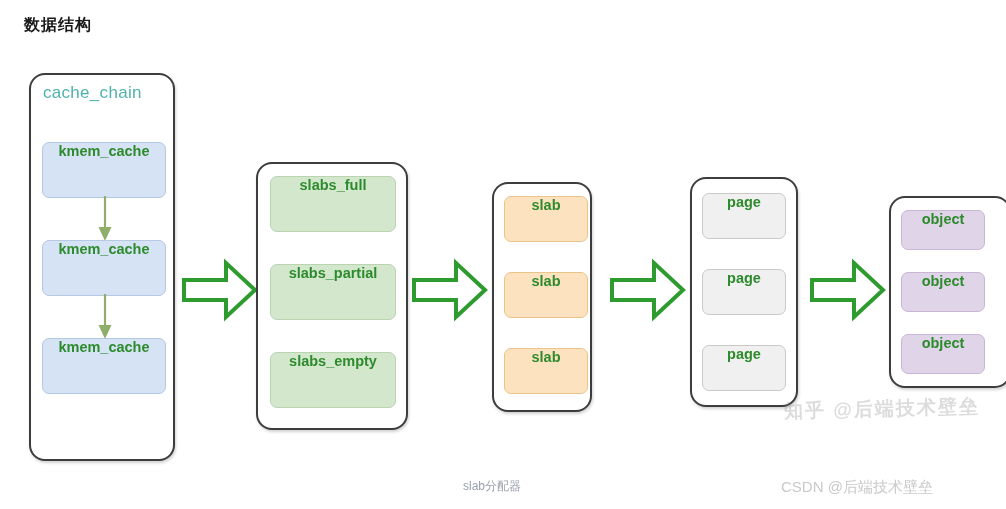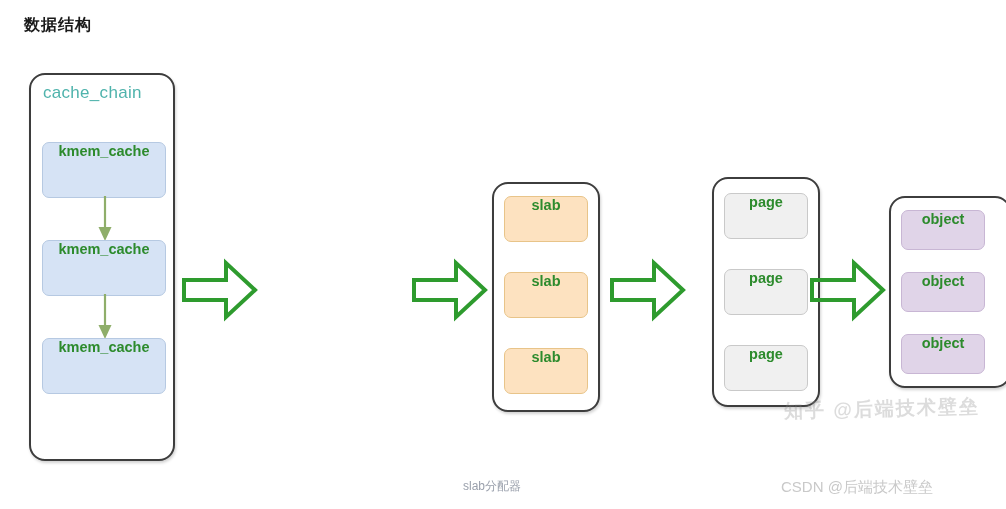--- a/index.html
+++ b/index.html
@@ -154,45 +154,59 @@
 
     <div class="node blue" style="left:11px; top:263px; width:124px; height:56px;">
       <span>kmem_cache</span>
     </div>
   </div>
 
   <svg class="block-arrow" style="left:182px; top:258px; width:76px; height:64px;" viewBox="0 0 76 64" xmlns="http://www.w3.org/2000/svg">
     <polygon points="2,22 44,22 44,5 73,32 44,59 44,42 2,42" fill="none" stroke="#2e9b2e" stroke-width="4" stroke-linejoin="miter"></polygon>
   </svg>
 
+  <div class="group" style="left:256px; top:162px; width:152px; height:268px;">
+
+    <div class="node green" style="left:12px; top:12px; width:126px; height:56px;">
+      <span>slabs_full</span>
+    </div>
+
+    <div class="node green" style="left:12px; top:100px; width:126px; height:56px;">
+      <span>slabs_partial</span>
+    </div>
+
+    <div class="node green" style="left:12px; top:188px; width:126px; height:56px;">
+      <span>slabs_empty</span>
+    </div>
+  </div>
 
   <svg class="block-arrow" style="left:412px; top:258px; width:76px; height:64px;" viewBox="0 0 76 64" xmlns="http://www.w3.org/2000/svg">
     <polygon points="2,22 44,22 44,5 73,32 44,59 44,42 2,42" fill="none" stroke="#2e9b2e" stroke-width="4" stroke-linejoin="miter"></polygon>
   </svg>
 
-  <div class="group" style="left:492px; top:182px; width:108px; height:230px;">
+  <div class="group" style="left:492px; top:182px; width:100px; height:230px;">
 
     <div class="node orange" style="left:10px; top:12px; width:84px; height:46px;">
       <span>slab</span>
     </div>
 
     <div class="node orange" style="left:10px; top:88px; width:84px; height:46px;">
       <span>slab</span>
     </div>
 
     <div class="node orange" style="left:10px; top:164px; width:84px; height:46px;">
       <span>slab</span>
     </div>
   </div>
 
   <svg class="block-arrow" style="left:610px; top:258px; width:76px; height:64px;" viewBox="0 0 76 64" xmlns="http://www.w3.org/2000/svg">
     <polygon points="2,22 44,22 44,5 73,32 44,59 44,42 2,42" fill="none" stroke="#2e9b2e" stroke-width="4" stroke-linejoin="miter"></polygon>
   </svg>
 
-  <div class="group" style="left:712px; top:177px; width:108px; height:230px;">
+  <div class="group" style="left:690px; top:177px; width:108px; height:230px;">
 
     <div class="node gray" style="left:10px; top:14px; width:84px; height:46px;">
       <span>page</span>
     </div>
 
     <div class="node gray" style="left:10px; top:90px; width:84px; height:46px;">
       <span>page</span>
     </div>
 
     <div class="node gray" style="left:10px; top:166px; width:84px; height:46px;">

